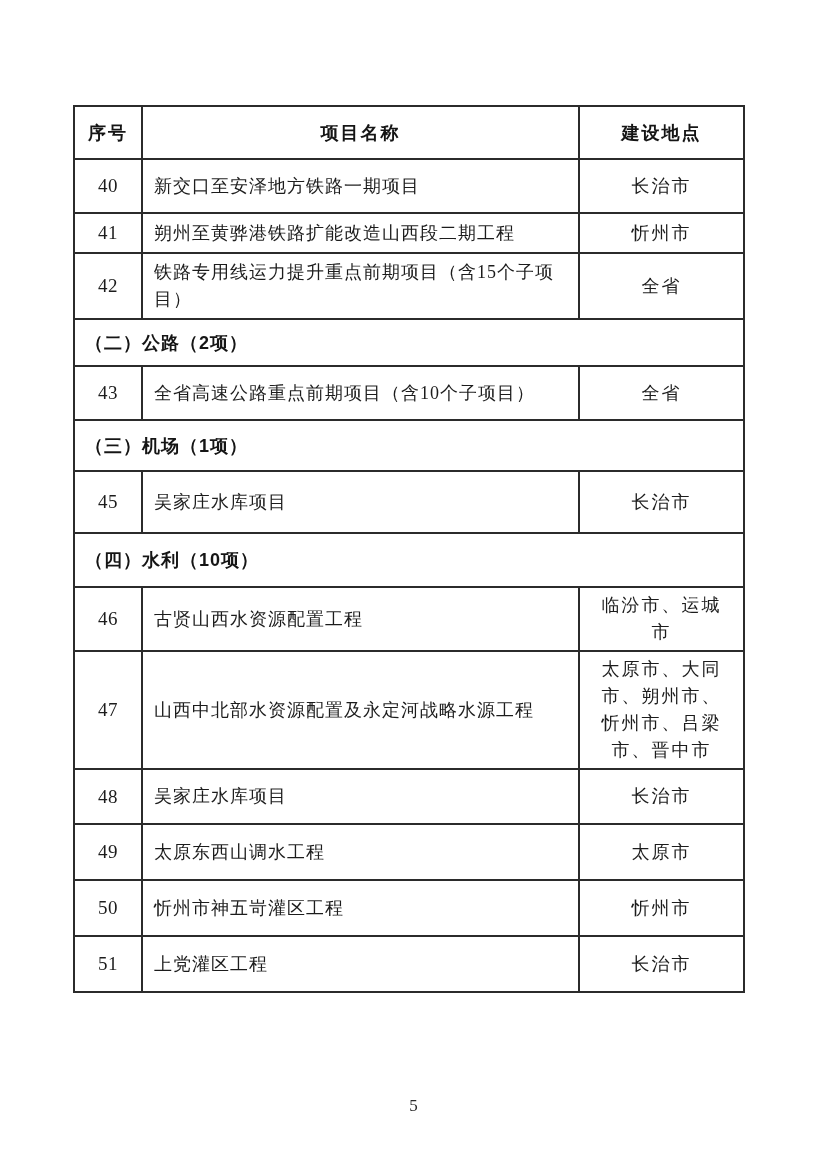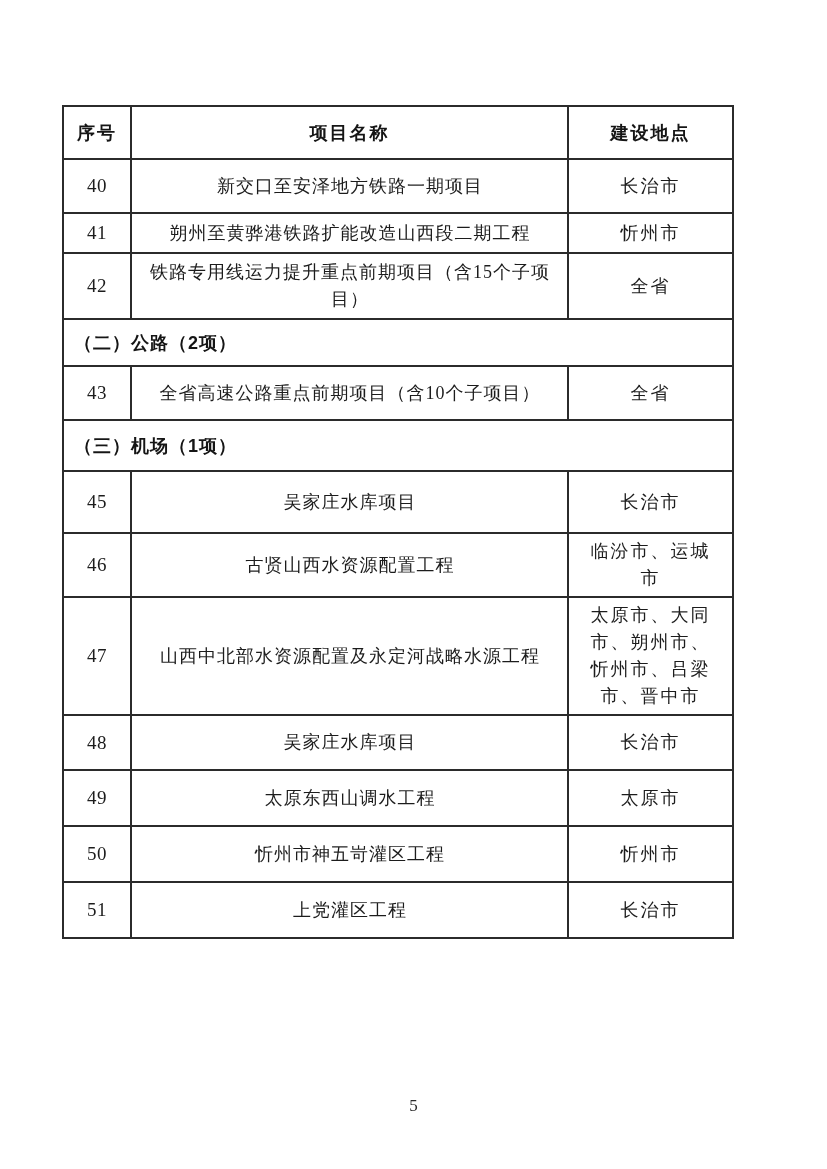--- a/index.html
+++ b/index.html
@@ -7,21 +7,21 @@
     width: 827px;
     height: 1169px;
     background: #ffffff;
     font-family: "Liberation Serif", "DejaVu Serif", serif;
     color: #1c1c1c;
     position: relative;
     overflow: hidden;
   }
   .doc-table {
     position: absolute;
-    left: 62px;
+    left: 73px;
     top: 105px;
     width: 670px;
     border-collapse: collapse;
     table-layout: fixed;
   }
   .doc-table col.c-no  { width: 68px; }
   .doc-table col.c-name{ width: 437px; }
   .doc-table col.c-loc { width: 165px; }
   .doc-table th, .doc-table td {
     border: 2px solid #2b2b2b;
@@ -34,21 +34,21 @@
     text-align: center;
     letter-spacing: 2px;
     color: #151515;
   }
   .cell-no {
     text-align: center;
     font-size: 19px;
     letter-spacing: 0.5px;
   }
   .cell-name {
-    text-align: center;
+    text-align: left;
     padding: 5px 10px 5px 11px;
     font-size: 18px;
     line-height: 27px;
     letter-spacing: 1px;
   }
   .cell-loc {
     text-align: center;
     font-size: 18px;
     line-height: 27px;
     padding: 4px 15px;
@@ -121,20 +121,23 @@
     <tr style="height:51px;">
       <td class="section-cell" colspan="3">（三）机场（1项）</td>
     </tr>
 
     <tr style="height:62px;">
       <td class="cell-no">45</td>
       <td class="cell-name">吴家庄水库项目</td>
       <td class="cell-loc">长治市</td>
     </tr>
 
+    <tr style="height:54px;">
+      <td class="section-cell" colspan="3">（四）水利（10项）</td>
+    </tr>
 
     <tr style="height:50px;">
       <td class="cell-no">46</td>
       <td class="cell-name">古贤山西水资源配置工程</td>
       <td class="cell-loc">临汾市、运城市</td>
     </tr>
 
     <tr style="height:85px;">
       <td class="cell-no">47</td>
       <td class="cell-name">山西中北部水资源配置及永定河战略水源工程</td>

